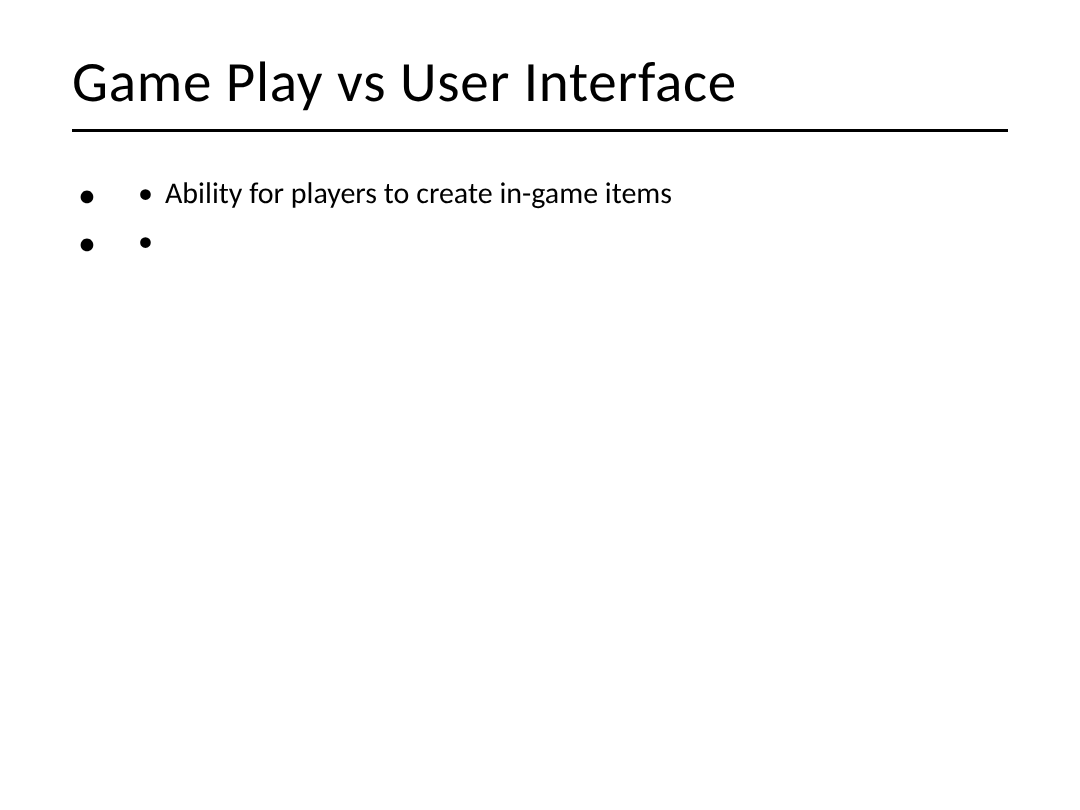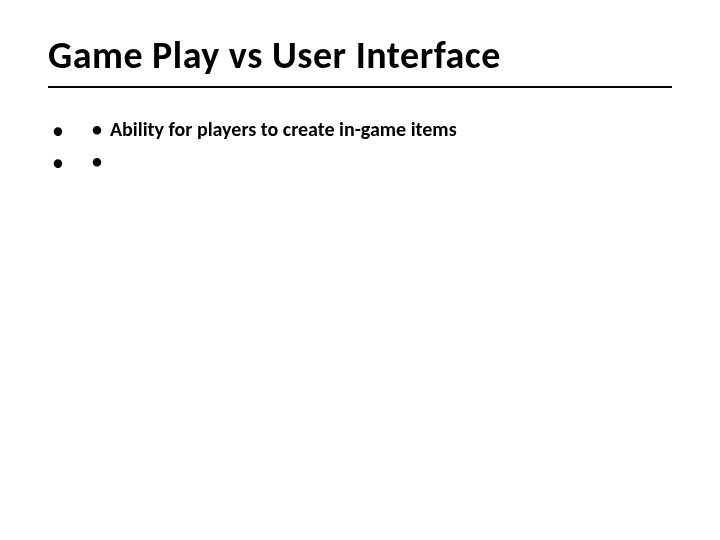--- a/index.html
+++ b/index.html
@@ -10,21 +10,21 @@
     body {
       width: 720px;
       height: 540px;
       background: #ffffff;
       font-family: Calibri, "Segoe UI", Arial, sans-serif;
       color: #000000;
       padding: 32px 48px;
     }
     .title {
       font-size: 38px;
-      font-weight: 700;
+      font-weight: 400;
       letter-spacing: 0.5px;
       margin-bottom: 8px;
     }
     .title-rule {
       border: none;
       border-top: 2px solid #000;
       margin-bottom: 28px;
     }
     ul {
       list-style: none;
@@ -45,21 +45,20 @@
     .level2 {
       margin-top: 6px;
       margin-bottom: 6px;
     }
     .level2 > li {
       font-size: 20px;
       line-height: 1.3;
       padding-left: 40px;
       position: relative;
       margin-bottom: 4px;
-      font-weight: bold;
     }
     .level2 > li::before {
       content: "•";
       position: absolute;
       left: 22px;
       top: 0;
     }
     .level3 {
       margin-top: 4px;
     }

